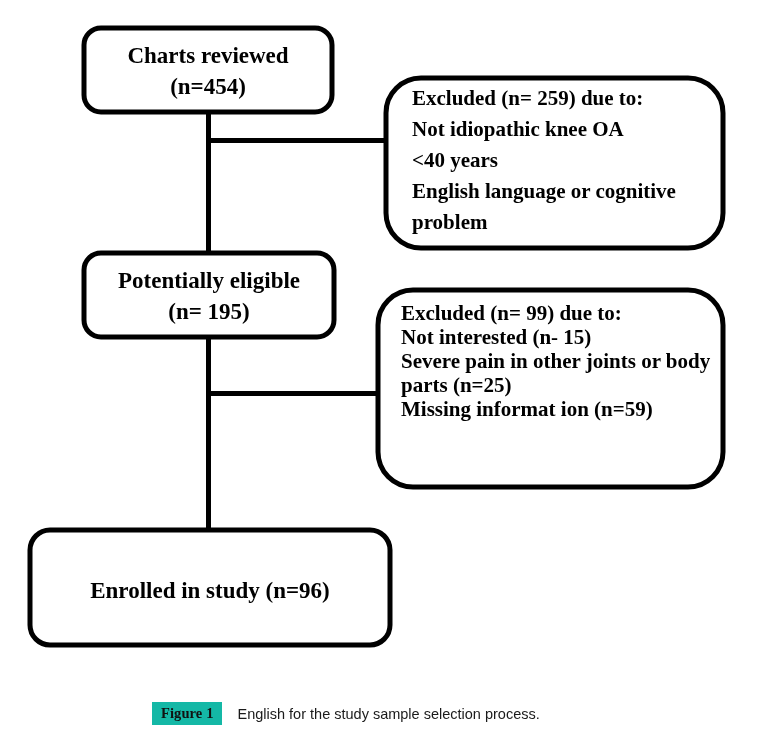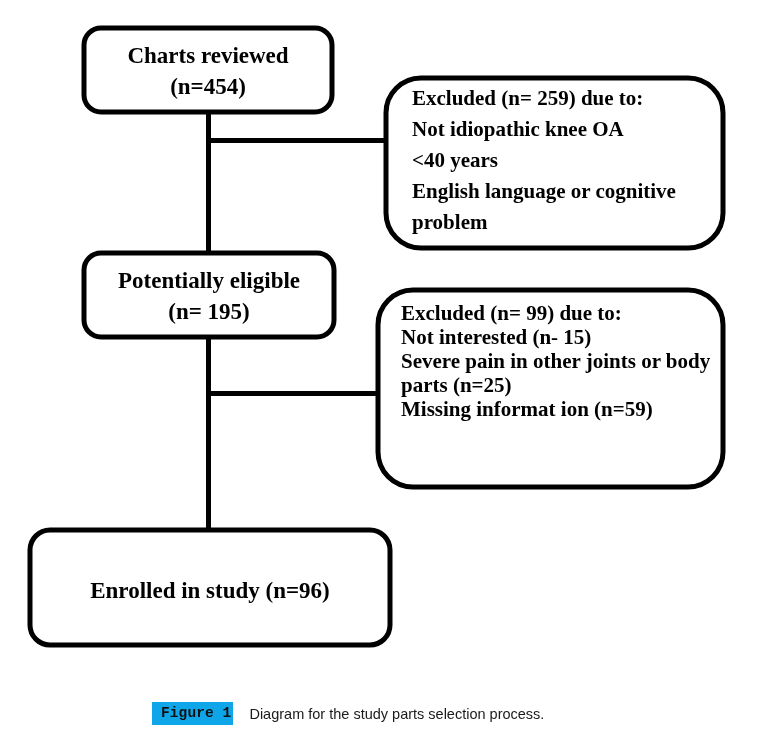--- a/index.html
+++ b/index.html
@@ -71,27 +71,27 @@
     width: 763px;
     height: 35px;
     display: flex;
     align-items: center;
     justify-content: flex-start;
     padding-left: 152px;
     box-sizing: border-box;
   }
 
   #figure-badge {
-    background: #0ea5e9;
+    background: #14b8a6;
     color: #111111;
-    font-family: Liberation Mono, monospace;
+    font-family: Liberation Serif, serif;
     font-weight: bold;
     font-size: 14.5px;
     letter-spacing: 0.1px;
-    padding: 4px 2px 5px 9px;
+    padding: 4px 8px 5px 9px;
     line-height: 1;
     white-space: nowrap;
   }
 
   #caption-text {
     font-family: "Liberation Sans", sans-serif;
     font-size: 14.5px;
     color: #1a1a1a;
     margin-left: 16px;
     white-space: nowrap;
@@ -147,14 +147,14 @@
     <g>
       <rect class="node-box" x="30" y="530" width="360" height="115" rx="20" ry="20"></rect>
       <text class="node-text main" x="210" y="598">Enrolled in study (n=96)</text>
     </g>
 
   </svg>
 </div>
 
 <div id="caption-bar">
   <span id="figure-badge">Figure 1</span>
-  <span id="caption-text">Diagram for the study parts selection process.</span>
+  <span id="caption-text">English for the study sample selection process.</span>
 </div>
 
 </body></html>

